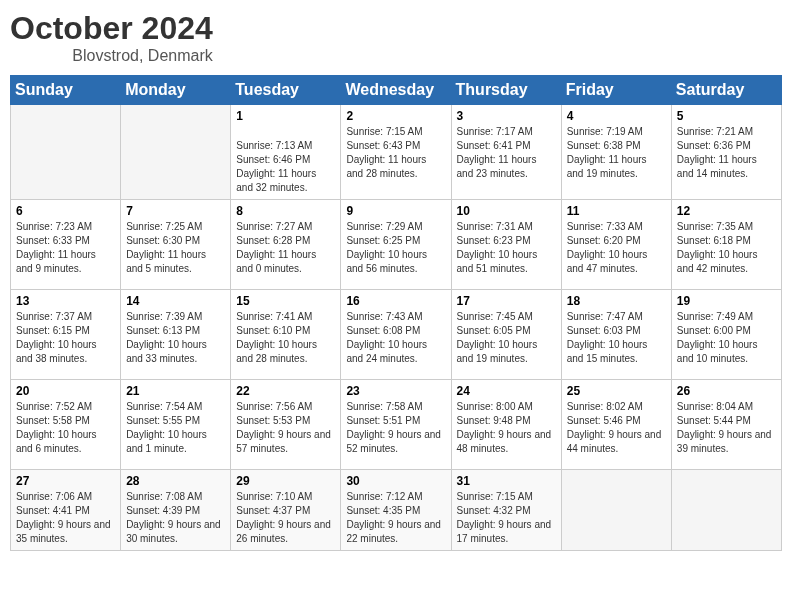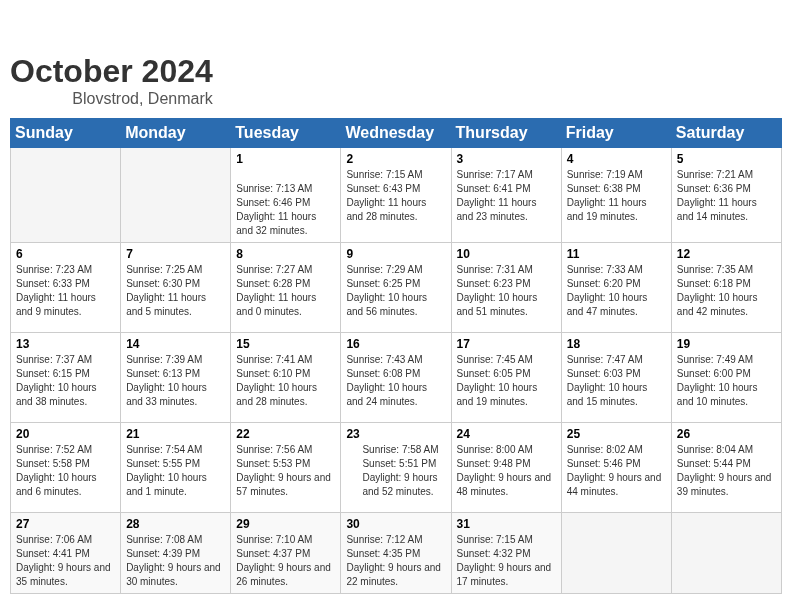--- a/index.html
+++ b/index.html
@@ -40,21 +40,20 @@
       height: 20px;
       margin-left: 4px;
     }
     .title-block {
       text-align: right;
     }
     .month-title {
       font-size: 32px;
       font-weight: bold;
       color: #333;
-      margin-top: 43px;
     }
     .location {
       font-size: 16px;
       color: #555;
     }
     .calendar {
       width: 100%;
       border-collapse: collapse;
       font-size: 11px;
     }
@@ -255,21 +254,21 @@
 Daylight: 10 hours and 1 minute.</div>
         </td>
         <td>
           <span class="day-num">22</span>
           <div class="day-info" style="white-space: pre-line;">Sunrise: 7:56 AM
 Sunset: 5:53 PM
 Daylight: 9 hours and 57 minutes.</div>
         </td>
         <td>
           <span class="day-num">23</span>
-          <div class="day-info" style="white-space: pre-line; margin-left: 16px;">Sunrise: 7:58 AM
+          <div class="day-info" style="white-space: pre-line;">Sunrise: 7:58 AM
 Sunset: 5:51 PM
 Daylight: 9 hours and 52 minutes.</div>
         </td>
         <td>
           <span class="day-num">24</span>
           <div class="day-info" style="white-space: pre-line;">Sunrise: 8:00 AM
 Sunset: 9:48 PM
 Daylight: 9 hours and 48 minutes.</div>
         </td>
         <td>

